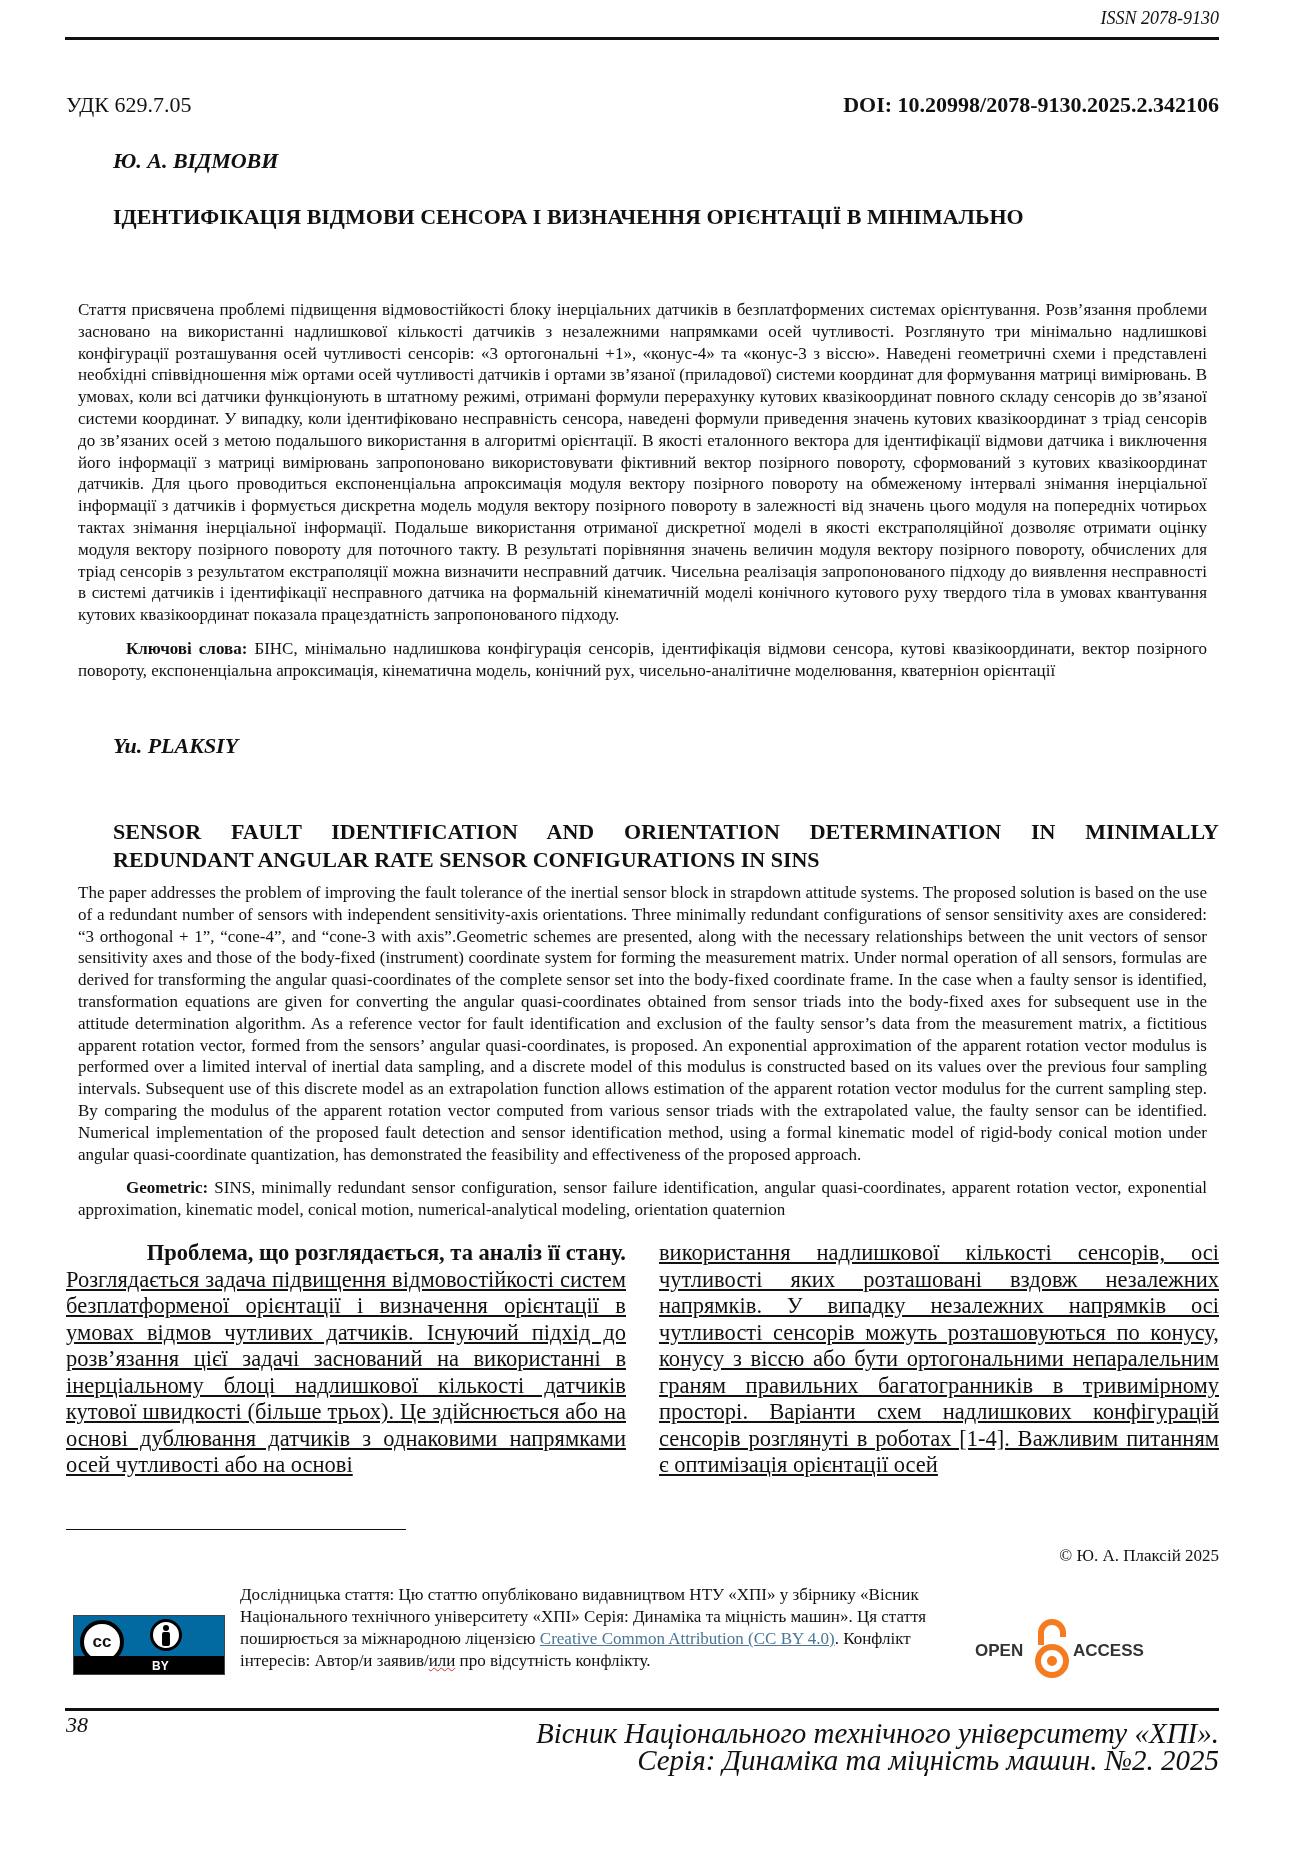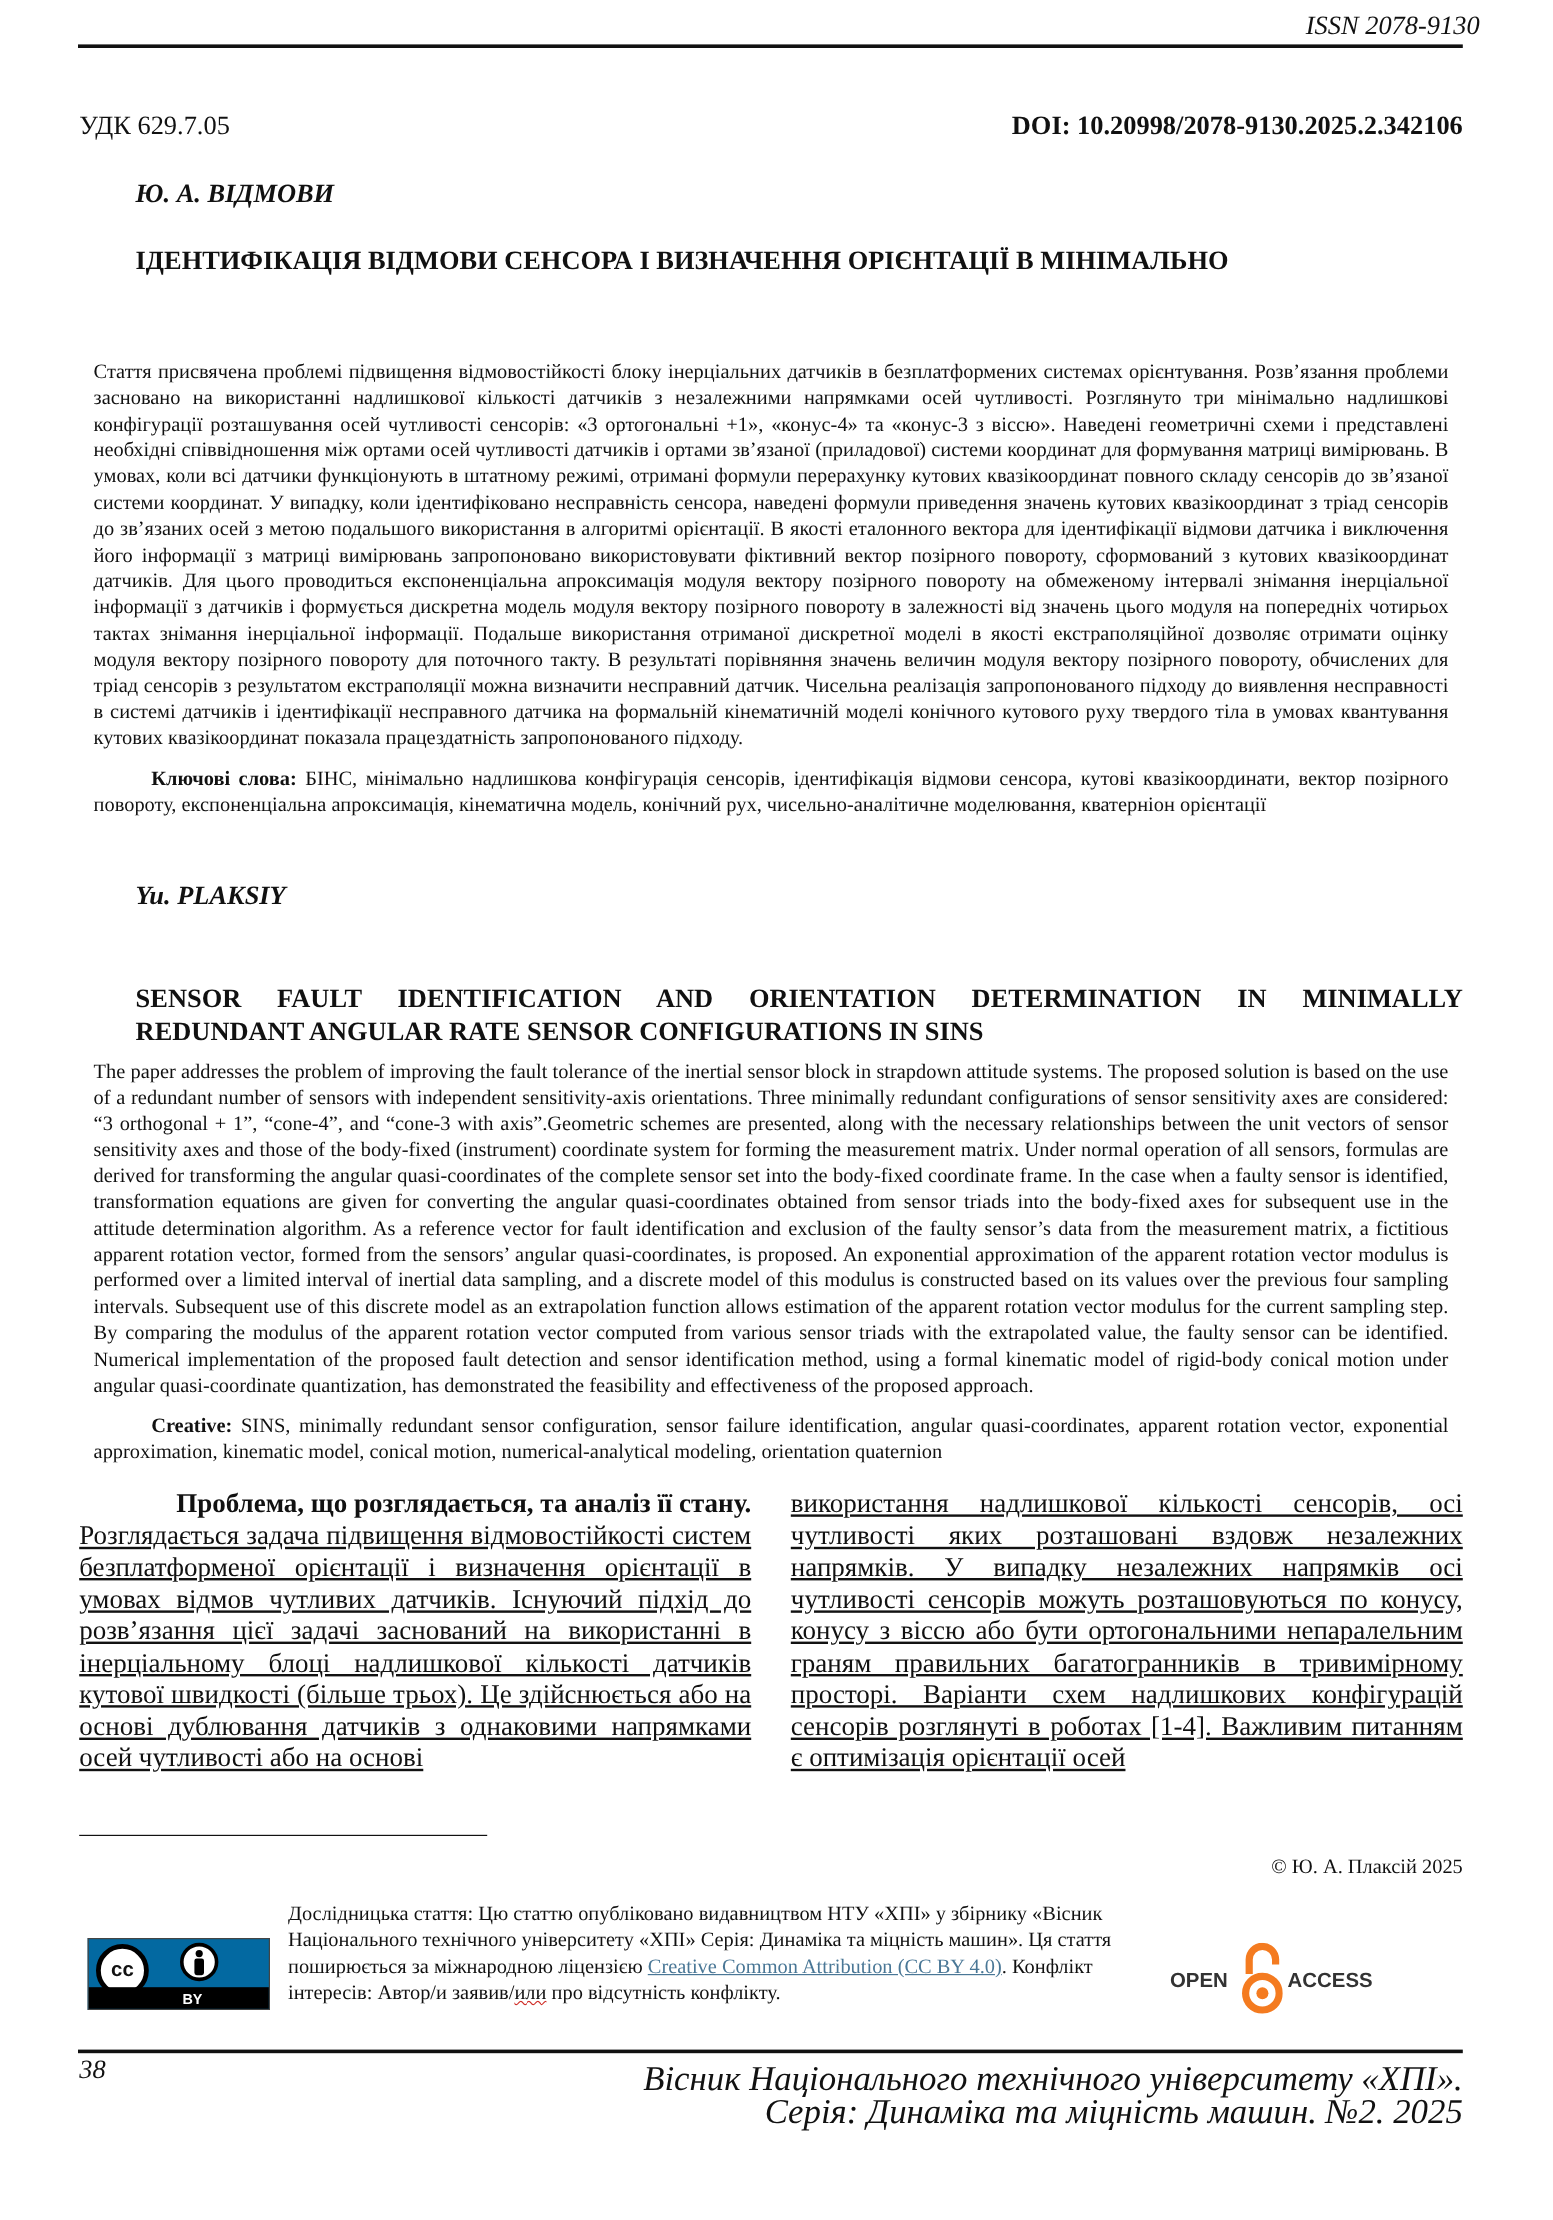--- a/index.html
+++ b/index.html
@@ -1,21 +1,21 @@
 <!DOCTYPE html>
 <html><head>
 <meta charset="utf-8">
 <style>
   html, body { margin: 0; padding: 0; background: #ffffff; }
   body {
     width: 1294px; height: 1850px; position: relative; overflow: hidden;
     font-family: "Liberation Serif", "DejaVu Serif", serif; color: #111;
   }
   .abs { position: absolute; }
-  .issn { right: 61px; top: 8px; font-size: 22px; font-style: italic; }
+  .issn { right: 75px; top: 8px; font-size: 18px; font-style: italic; }
   .top-rule { left: 65px; right: 75px; top: 37px; height: 0; border-top: 3px solid #111; }
   .udk { left: 66px; top: 92px; font-size: 22px; }
   .doi { right: 75px; top: 92px; font-size: 22px; font-weight: bold; }
   .author-ua { left: 113px; top: 148px; font-size: 22px; font-weight: bold; font-style: italic; }
   .title-ua { left: 113px; top: 203px; width: 1000px; font-size: 22px; font-weight: bold; line-height: 28px; }
   .abstract {
     left: 66px; width: 1153px; font-size: 17px; line-height: 21.8px; text-align: justify;
   }
   .abstract p { margin: 12px; }
   .abstract .kw { text-indent: 48px; }
@@ -70,21 +70,21 @@
 </div>
 
 <div class="abs author-en">Yu. PLAKSIY</div>
 <div class="abs title-en">
   <span class="l1">SENSOR FAULT IDENTIFICATION AND ORIENTATION DETERMINATION IN MINIMALLY</span>
   <span>REDUNDANT ANGULAR RATE SENSOR CONFIGURATIONS IN SINS</span>
 </div>
 
 <div class="abs abstract abstract-en">
   <p>The paper addresses the problem of improving the fault tolerance of the inertial sensor block in strapdown attitude systems. The proposed solution is based on the use of a redundant number of sensors with independent sensitivity-axis orientations. Three minimally redundant configurations of sensor sensitivity axes are considered: “3 orthogonal + 1”, “cone-4”, and “cone-3 with axis”.Geometric schemes are presented, along with the necessary relationships between the unit vectors of sensor sensitivity axes and those of the body-fixed (instrument) coordinate system for forming the measurement matrix. Under normal operation of all sensors, formulas are derived for transforming the angular quasi-coordinates of the complete sensor set into the body-fixed coordinate frame. In the case when a faulty sensor is identified, transformation equations are given for converting the angular quasi-coordinates obtained from sensor triads into the body-fixed axes for subsequent use in the attitude determination algorithm. As a reference vector for fault identification and exclusion of the faulty sensor’s data from the measurement matrix, a fictitious apparent rotation vector, formed from the sensors’ angular quasi-coordinates, is proposed. An exponential approximation of the apparent rotation vector modulus is performed over a limited interval of inertial data sampling, and a discrete model of this modulus is constructed based on its values over the previous four sampling intervals. Subsequent use of this discrete model as an extrapolation function allows estimation of the apparent rotation vector modulus for the current sampling step. By comparing the modulus of the apparent rotation vector computed from various sensor triads with the extrapolated value, the faulty sensor can be identified. Numerical implementation of the proposed fault detection and sensor identification method, using a formal kinematic model of rigid-body conical motion under angular quasi-coordinate quantization, has demonstrated the feasibility and effectiveness of the proposed approach.</p>
-  <p class="kw"><b>Creative:</b><span> SINS, minimally redundant sensor configuration, sensor failure identification, angular quasi-coordinates, apparent rotation vector, exponential approximation, kinematic model, conical motion, numerical-analytical modeling, orientation quaternion</span></p>
+  <p class="kw"><b>Geometric:</b><span> SINS, minimally redundant sensor configuration, sensor failure identification, angular quasi-coordinates, apparent rotation vector, exponential approximation, kinematic model, conical motion, numerical-analytical modeling, orientation quaternion</span></p>
 </div>
 
 <div class="abs col col-left">
   <span class="heading-bold">Проблема, що розглядається, та аналіз її стану.</span>
   <p>Розглядається задача підвищення відмовостійкості систем безплатформеної орієнтації і визначення орієнтації в умовах відмов чутливих датчиків. Існуючий підхід до розв’язання цієї задачі заснований на використанні в інерціальному блоці надлишкової кількості датчиків кутової швидкості (більше трьох). Це здійснюється або на основі дублювання датчиків з однаковими напрямками осей чутливості або на основі</p>
 </div>
 <div class="abs col col-right">
   <p>використання надлишкової кількості сенсорів, осі чутливості яких розташовані вздовж незалежних напрямків. У випадку незалежних напрямків осі чутливості сенсорів можуть розташовуються по конусу, конусу з віссю або бути ортогональними непаралельним граням правильних багатогранників в тривимірному просторі. Варіанти схем надлишкових конфігурацій сенсорів розглянуті в роботах [1-4]. Важливим питанням є оптимізація орієнтації осей</p>
 </div>
 

